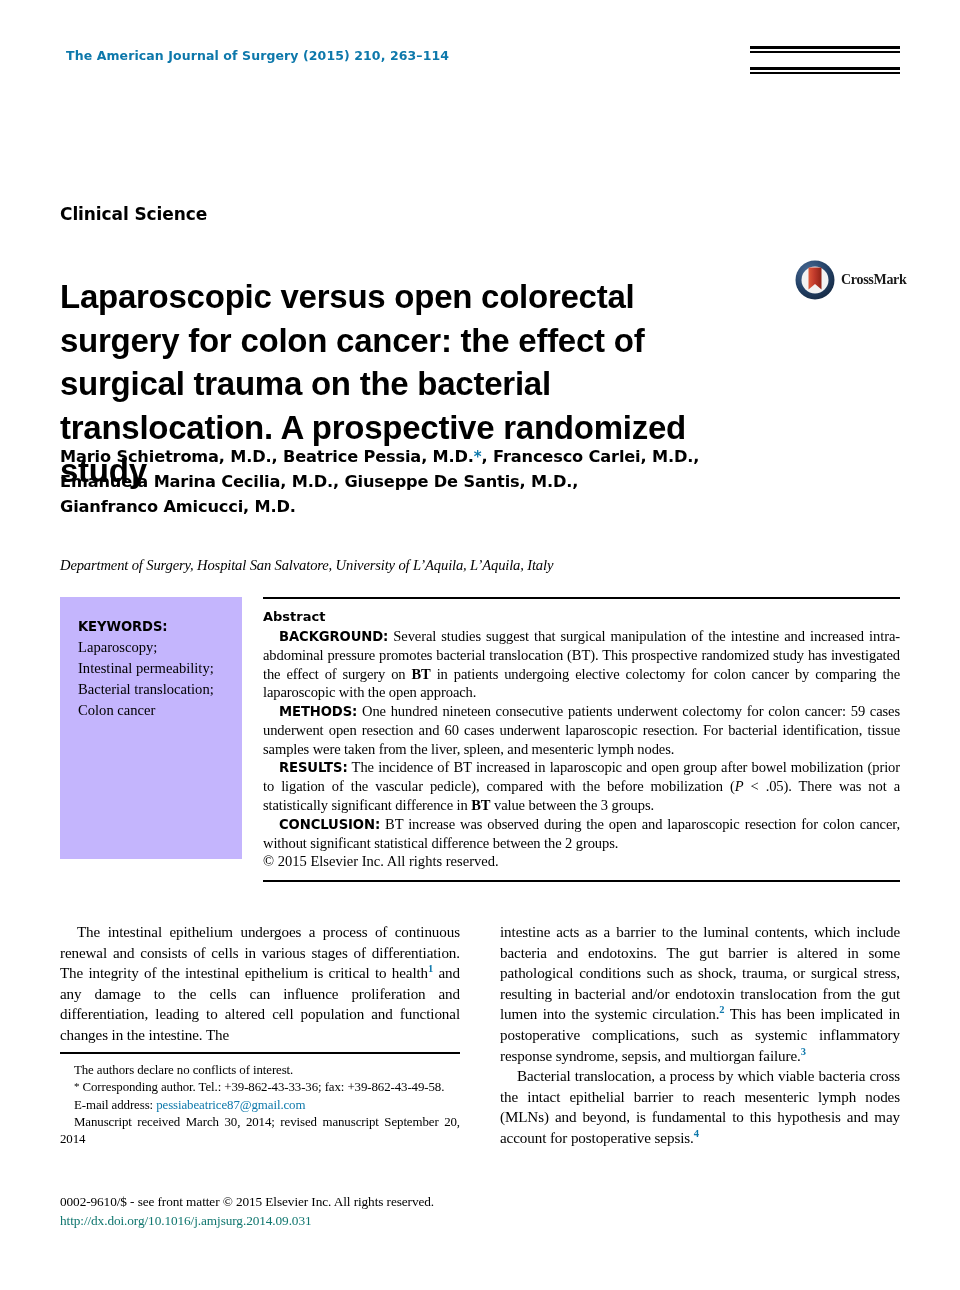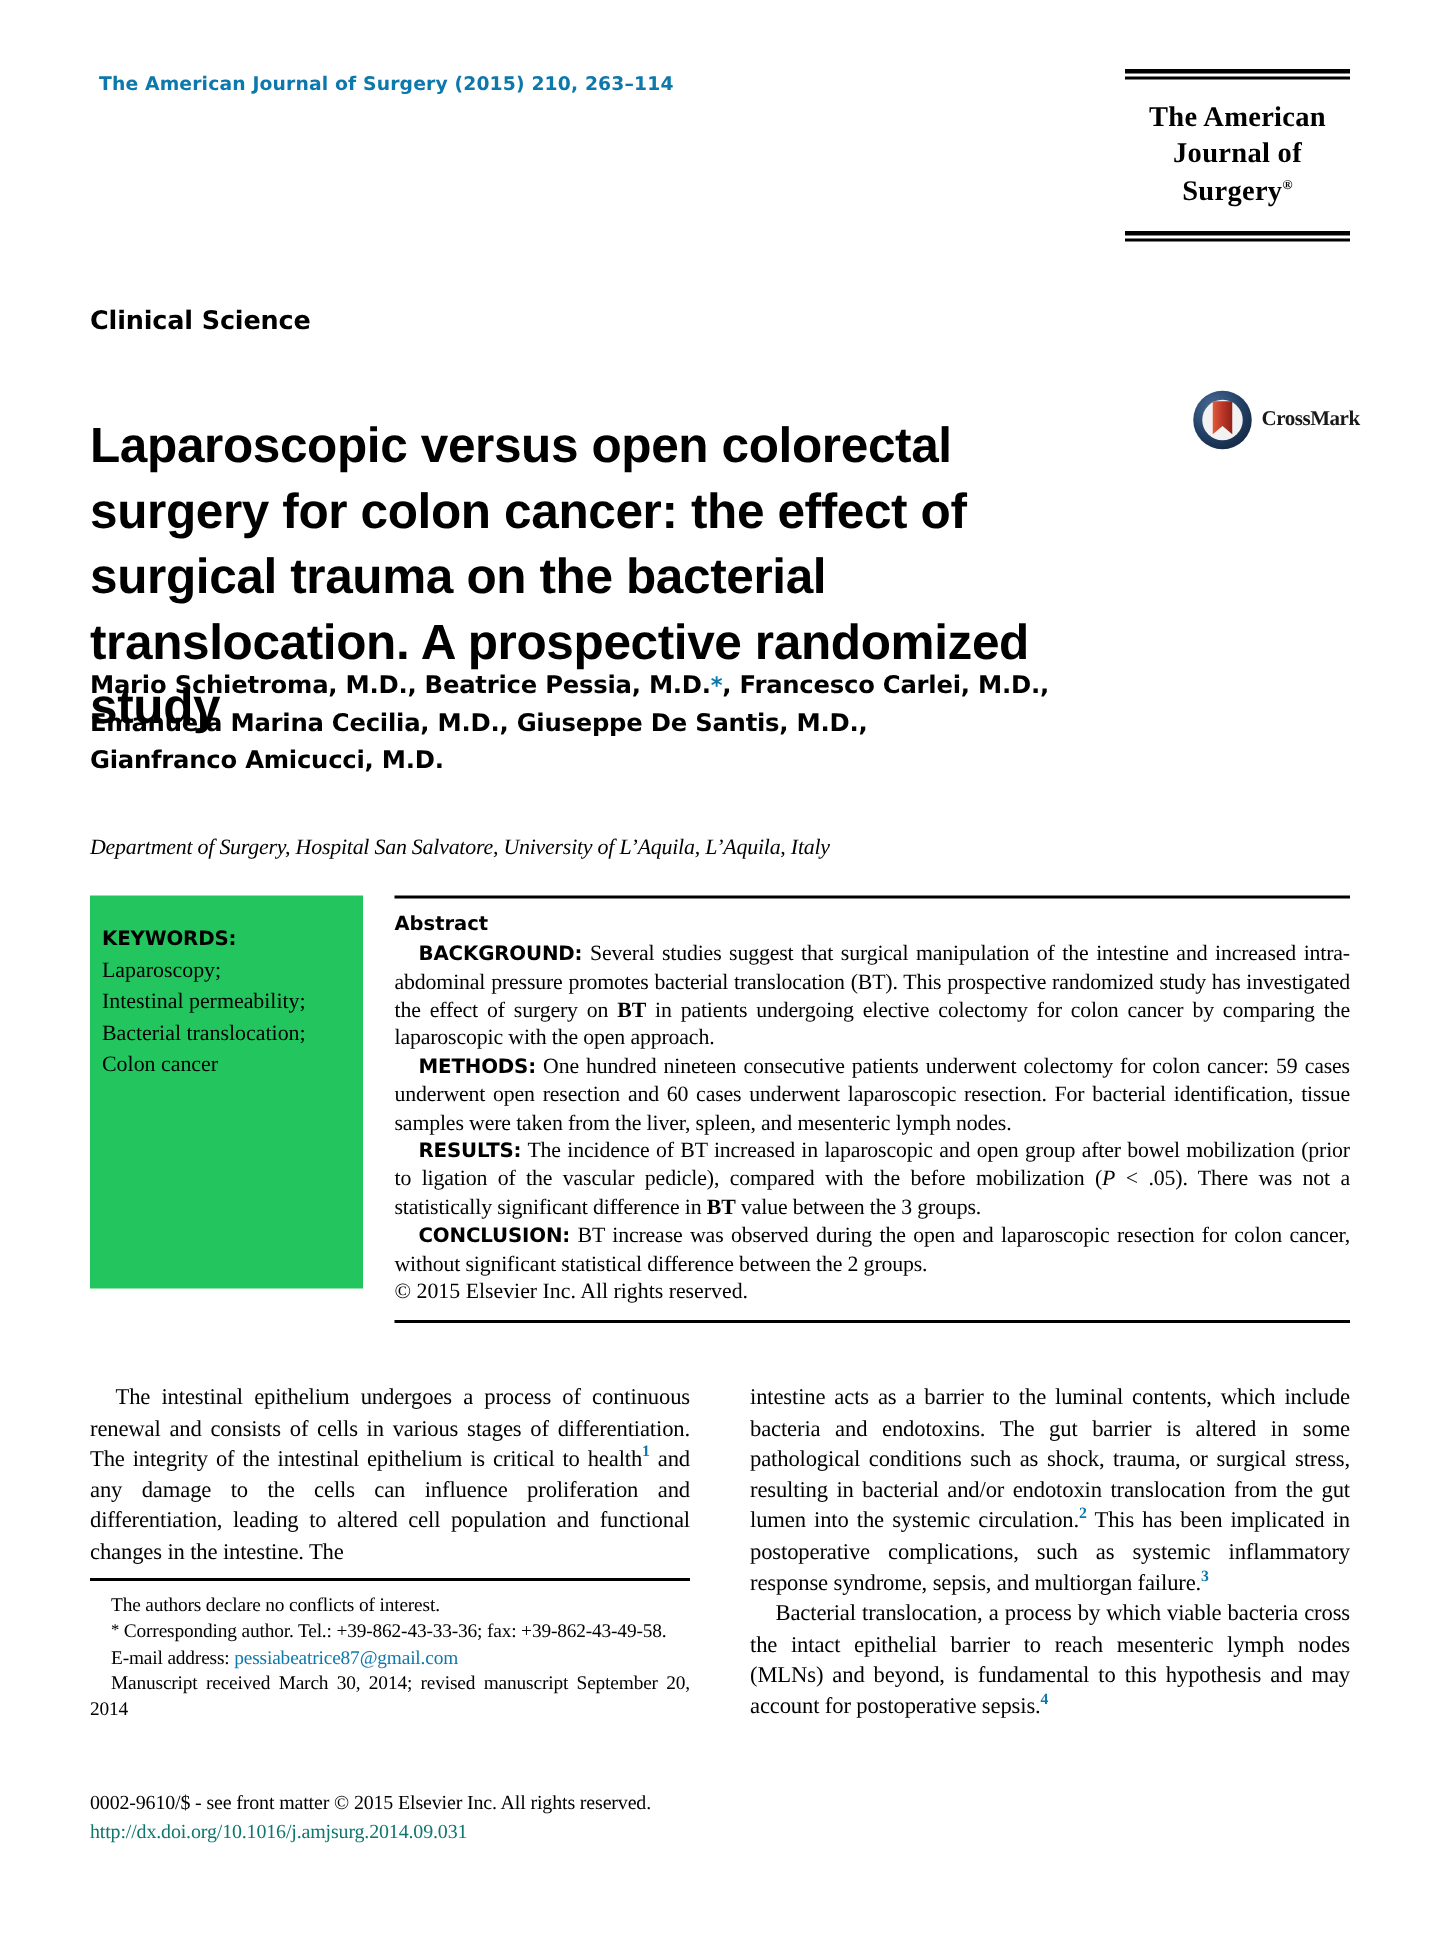--- a/index.html
+++ b/index.html
@@ -143,23 +143,23 @@
     letter-spacing: -0.15px;
   }
 
   
   .keywords-box {
     position: absolute;
     left: 60px;
     top: 597px;
     width: 182px;
     height: 262px;
-    background: #22c55e;
+    background: #c4b5fd;
     box-sizing: border-box;
-    padding: 22px 0 0 8px;
+    padding: 22px 0 0 18px;
   }
   .keywords-title {
     font-family: "DejaVu Sans", sans-serif;
     font-weight: bold;
     font-size: 13.2px;
     letter-spacing: -0.1px;
     margin-bottom: 3px;
   }
   .keywords-list {
     font-family: "Liberation Serif", serif;
@@ -293,24 +293,20 @@
 <body>
 
 <div class="page">
 
   <div class="masthead">
     <div class="journal-ref">The American Journal of Surgery (2015) 210, 263–114</div>
   </div>
 
   <div class="journal-logo">
     <div class="logo-rule-top"></div>
-    <div class="logo-text">
-      <div>The American</div>
-      <div><span>Journal of Surgery</span><sup>®</sup></div>
-    </div>
     <div class="logo-rule-bot"></div>
   </div>
 
   <div class="section-label">Clinical Science</div>
 
   <h1 class="title">Laparoscopic versus open colorectal surgery for colon cancer: the effect of surgical trauma on the bacterial translocation. A prospective randomized study</h1>
 
   <div class="crossmark">
     <svg class="crossmark-logo" viewBox="0 0 40 40">
       <defs>

